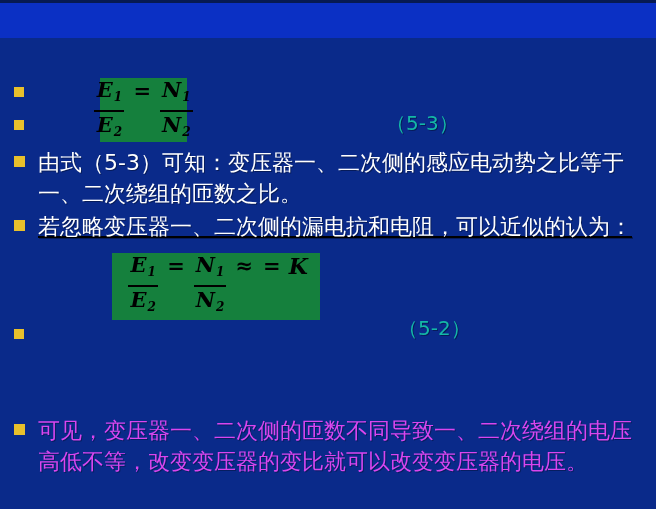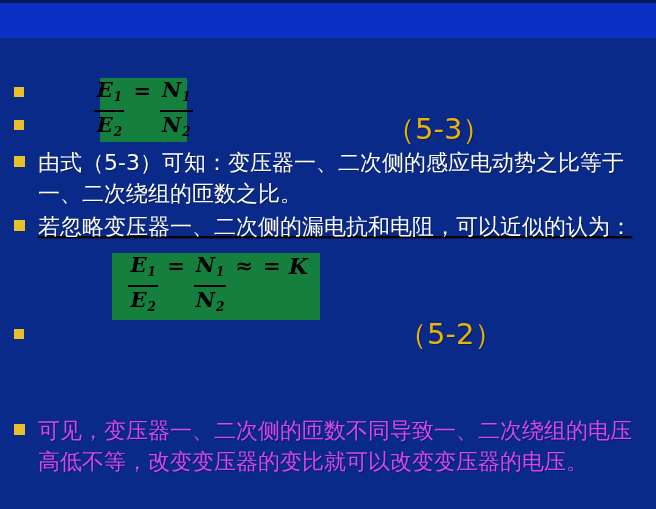--- a/index.html
+++ b/index.html
@@ -73,22 +73,22 @@
     text-shadow: 1px 1px 0 rgba(0,0,0,0.35);
   }
   .rowtext.orange {
     color: #d946ef;
     text-shadow: 1px 1px 0 rgba(0,0,0,0.30);
   }
 
   
   .eqlabel {
     position: absolute;
-    color: #eab308;
-    font-size: 29px;
+    color: #14b8a6;
+    font-size: 20px;
     white-space: nowrap;
     text-shadow: 1px 1px 0 rgba(0,0,0,0.35);
     text-align: center;
   }
 
   
   .formula-box {
     position: absolute;
     background: #15803d;
     display: flex;

